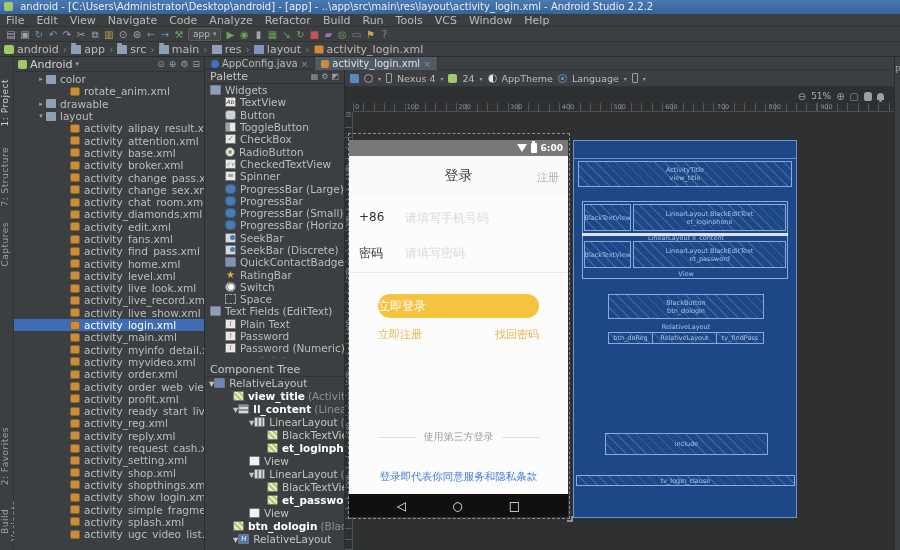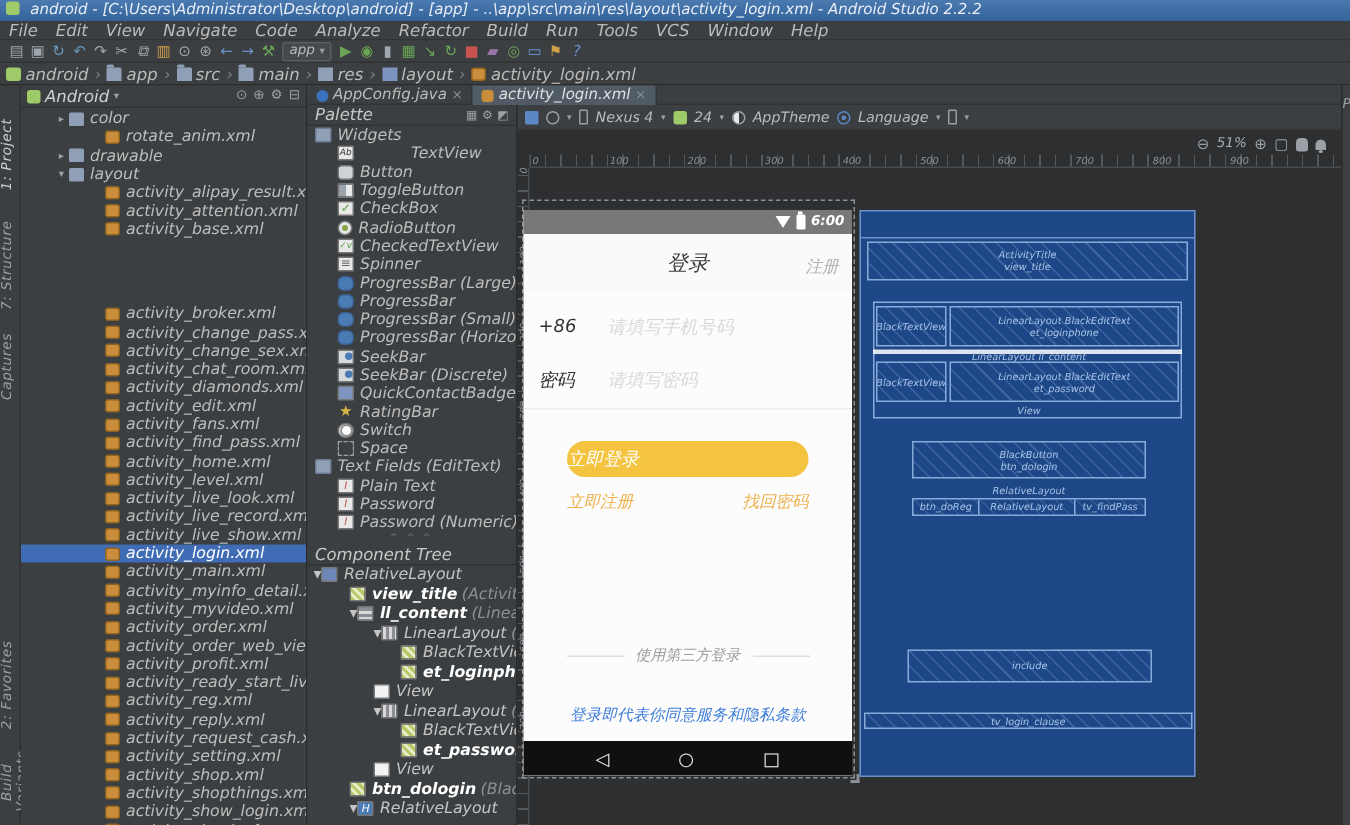--- a/index.html
+++ b/index.html
@@ -1,18 +1,18 @@
 <!DOCTYPE html>
 <html><head>
 <meta charset="utf-8">
 <style>
   html,body{margin:0;padding:0;background:#2b2b2b;}
   *{box-sizing:border-box;}
   .app{position:relative;width:900px;height:550px;overflow:hidden;background:#3c3f41;
-       font-family:"DejaVu Sans","Liberation Sans",sans-serif;font-size:11px;color:#bbbbbb;font-style:italic;}
+       font-family:"DejaVu Sans","Liberation Sans",sans-serif;font-size:11px;color:#bbbbbb;}
   
   .titlebar{position:absolute;left:0;top:0;width:900px;height:14px;
     background:linear-gradient(#4a7ab0,#35639b);color:#e8eef7;font-size:10px;line-height:14px;
     padding-left:4px;white-space:nowrap;overflow:hidden;}
   .as-logo{display:inline-block;width:9px;height:9px;border-radius:2px;background:#9fca6a;margin-right:4px;vertical-align:-1px;}
   .menubar{position:absolute;left:0;top:14px;width:900px;height:13px;background:#3c3f41;border-bottom:1px solid #323232;line-height:13px;white-space:nowrap;}
   .menu-item{display:inline-block;padding:0 6px;color:#bbbbbb;}
   .toolbar{position:absolute;left:0;top:27px;width:900px;height:15px;background:#3c3f41;border-bottom:1px solid #323232;
     display:flex;align-items:center;padding-left:4px;gap:2px;}
   .tb{display:inline-block;min-width:14px;height:13px;line-height:13px;text-align:center;font-size:10px;color:#9fa6ad;}
@@ -282,21 +282,21 @@
           <i class="fic xml"></i>
           <span>activity_attention.xml</span>
         </div>
 
         <div class="trow" style="padding-left: 46px;">
           <span class="arrow"></span>
           <i class="fic xml"></i>
           <span>activity_base.xml</span>
         </div>
 
-        <div class="trow" style="padding-left: 46px; margin-top: 44px;">
+        <div class="trow" style="padding-left: 46px;">
           <span class="arrow"></span>
           <i class="fic xml"></i>
           <span>activity_broker.xml</span>
         </div>
 
         <div class="trow" style="padding-left: 46px;">
           <span class="arrow"></span>
           <i class="fic xml"></i>
           <span>activity_change_pass.xml</span>
         </div>
@@ -506,21 +506,21 @@
             <span>◩</span>
           </span>
       </div>
       <div>
 
           <div class="prow" style="padding-left: 5px;">
             <i class="pic pfolder"></i>
             <span>Widgets</span>
           </div>
 
-          <div class="prow" style="padding-left: 20px; gap: 34px;">
+          <div class="prow" style="padding-left: 20px;">
             <i class="pic ptext"></i>
             <span>TextView</span>
           </div>
 
           <div class="prow" style="padding-left: 20px;">
             <i class="pic pbtn"></i>
             <span>Button</span>
           </div>
 
           <div class="prow" style="padding-left: 20px;">

